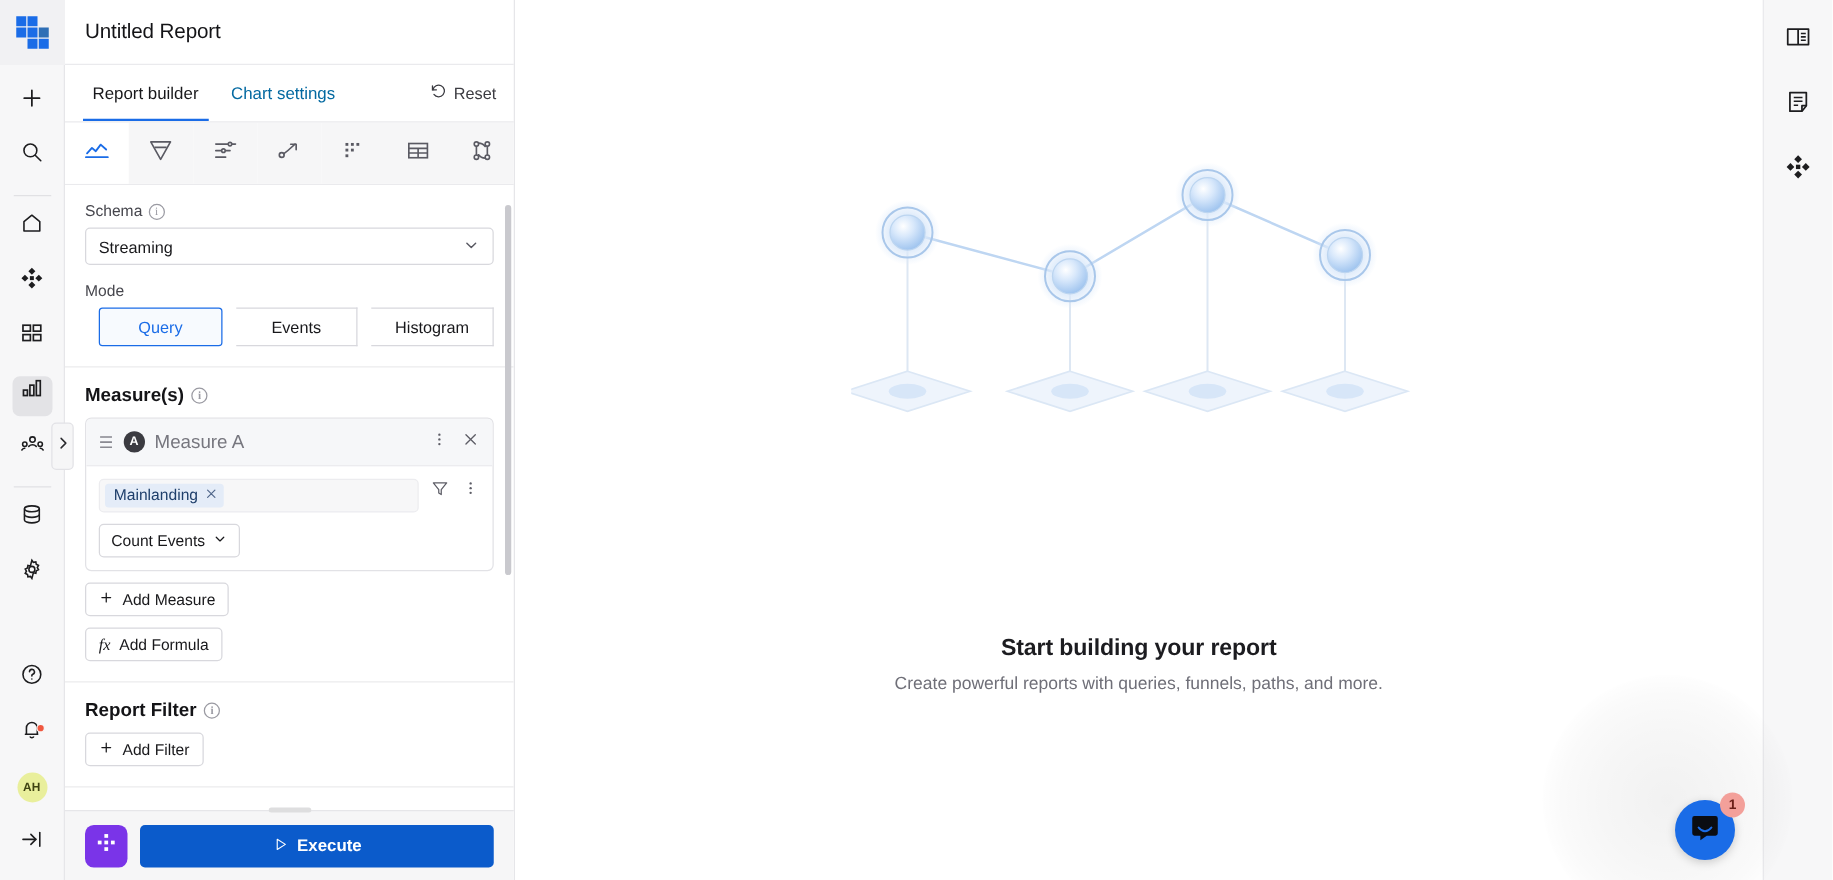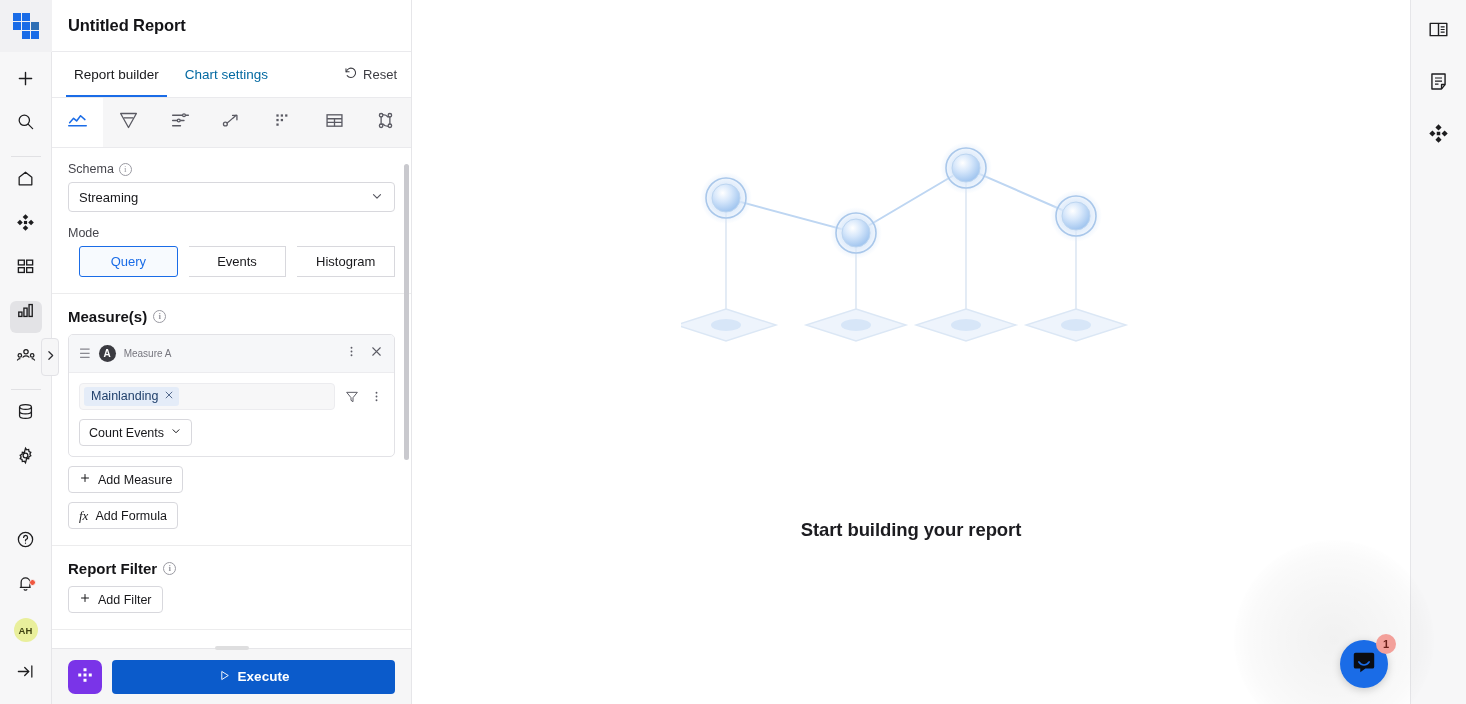--- a/index.html
+++ b/index.html
@@ -54,21 +54,21 @@
   }
 
   
   .panel {
     width: 360px; flex: 0 0 360px; height: 704px;
     background: #ffffff; border-right: 1px solid #e6e6e9;
     display: flex; flex-direction: column; position: relative;
   }
   .panel-title {
     height: 52px; display: flex; align-items: center;
-    padding: 0 16px; font-size: 16.5px; font-weight: 700;
+    padding: 0 16px; font-size: 16.5px; font-weight: 400;
     color: #141417; border-bottom: 1px solid #eaeaed;
     letter-spacing: -.1px;
   }
   .tabs {
     height: 46px; display: flex; align-items: center;
     border-bottom: 1px solid #eaeaed; padding-left: 14px;
     position: relative;
   }
   .tab {
     font-size: 13.5px; padding: 0 8px; height: 45px; line-height: 45px;
@@ -142,24 +142,24 @@
   .mcard-head {
     height: 38px; background: #f6f7f9; display: flex; align-items: center;
     padding: 0 10px; gap: 8px; border-bottom: 1px solid #ececef;
   }
   .grip { color: #8a8a92; font-size: 13px; cursor: grab; line-height: 1; }
   .badge-a {
     width: 17px; height: 17px; border-radius: 50%;
     background: #3b3b41; color: #fff; font-size: 10px; font-weight: 700;
     display: flex; align-items: center; justify-content: center;
   }
-  .mname { font-size: 10px; color: #76767e; }
+  .mname { font-size: 15px; color: #76767e; }
   .mh-act { margin-left: auto; display: flex; align-items: center; gap: 10px; color: #5d5d66; cursor: pointer; }
   .mcard-body { padding: 10px; }
-  .chip-row { display: flex; align-items: center; gap: 9px; }
+  .chip-row { display: flex; gap: 9px; }
   .chip-field {
     flex: 1 1 auto; height: 27px; background: #f7f7f8;
     border: 1px solid #ececef; border-radius: 4px;
     display: flex; align-items: center; padding: 0 4px;
   }
   .chip {
     background: #e4ecf8; color: #1f3f6b; font-size: 12.5px;
     border-radius: 3px; padding: 2px 5px 3px 7px;
     display: flex; align-items: center; gap: 6px;
   }
@@ -715,20 +715,21 @@
 
         <g fill="url(#gball)" stroke="#bcd5f0" stroke-width="1">
           <circle cx="45" cy="65" r="14"></circle>
           <circle cx="175" cy="100" r="14"></circle>
           <circle cx="285" cy="35" r="14"></circle>
           <circle cx="395" cy="83" r="14"></circle>
         </g>
       </svg>
 
       <div class="empty-title">Start building your report</div>
+      <div class="empty-sub">Create powerful reports with queries, funnels, paths, and more.</div>
     </div>
 
     <div class="chat-halo"></div>
     <div class="chat-btn">
       <span>
         <svg width="26" height="26" viewBox="0 0 28 28" fill="#0b0d12">
           <path d="M5 4h18a2 2 0 0 1 2 2v13a2 2 0 0 1-2 2h-7.5l-5.5 4v-4H5a2 2 0 0 1-2-2V6a2 2 0 0 1 2-2z"></path>
           <path d="M8.5 14c1.6 2.2 3.3 3.2 5.5 3.2s3.9-1 5.5-3.2" fill="none" stroke="#1a6ce7" stroke-width="1.8" stroke-linecap="round"></path>
         </svg>
       </span>

